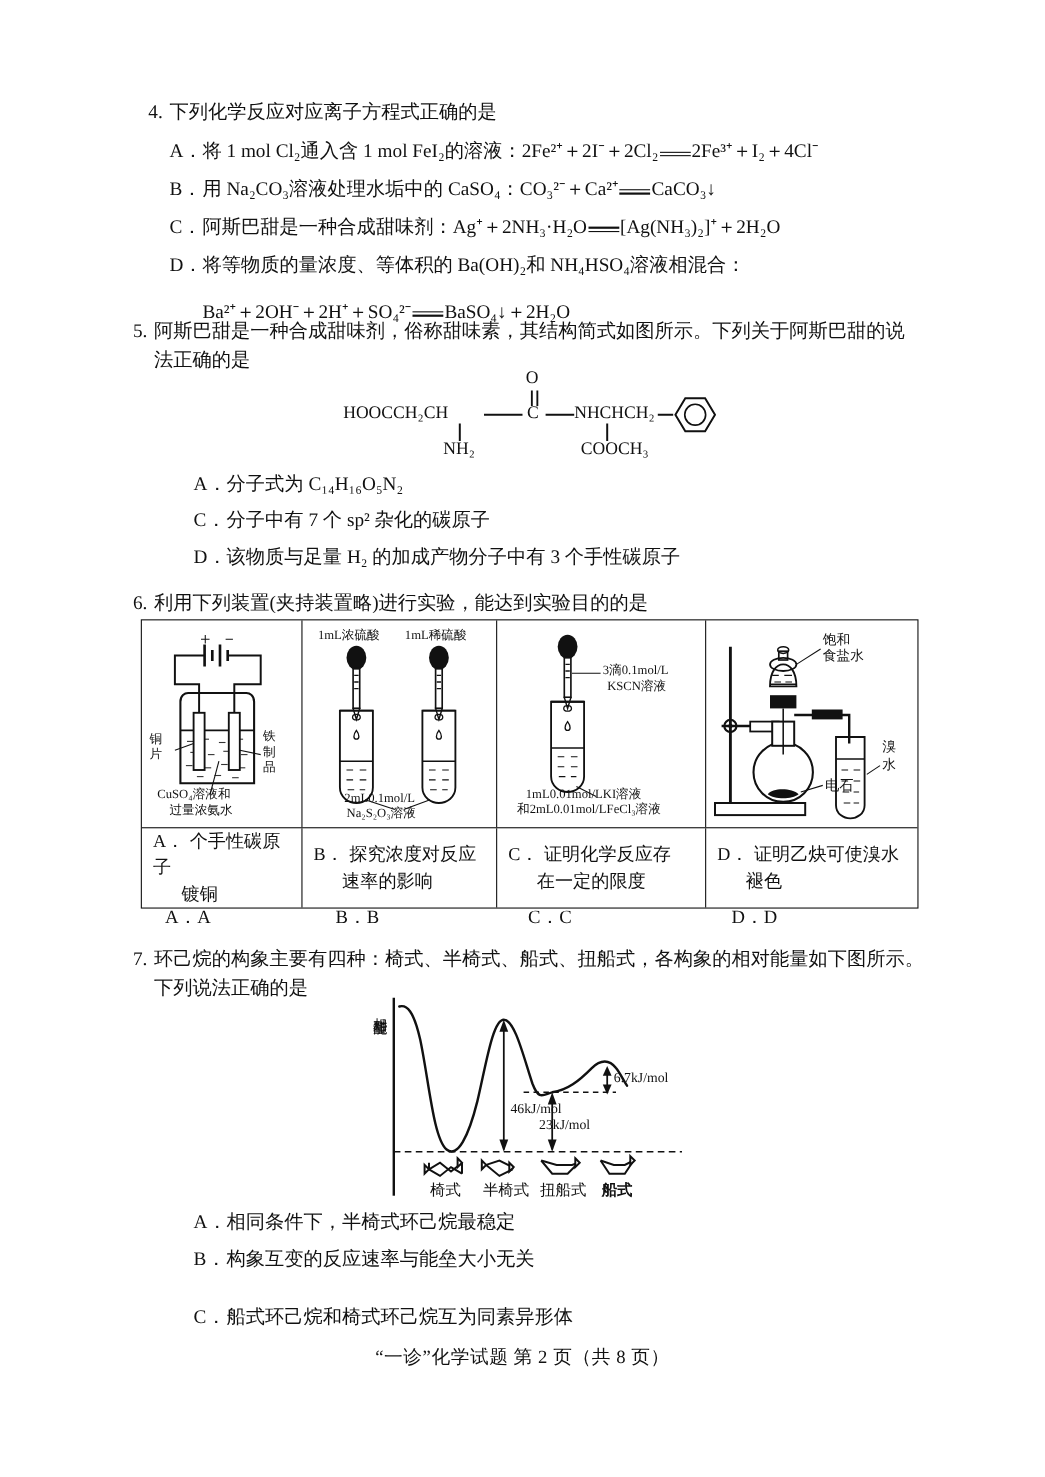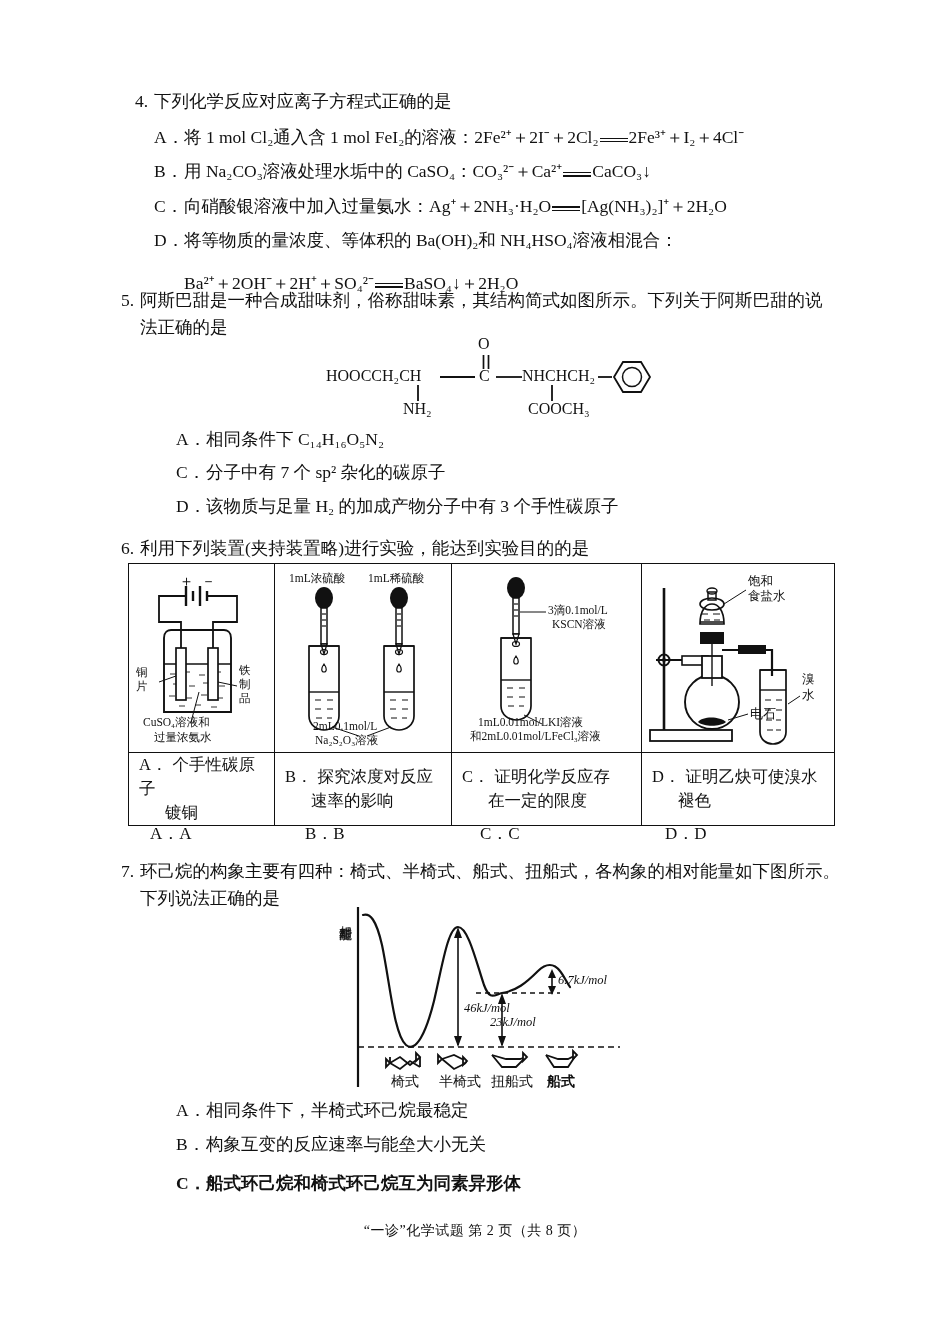--- a/index.html
+++ b/index.html
@@ -117,28 +117,27 @@
   
   .struct {
     position: absolute;
     font-size: 16px;
     font-family: "Liberation Serif", serif;
   }
   .footer {
     position: absolute;
     width: 100%;
     text-align: center;
-    font-size: 14px;
+    font-size: 17px;
     letter-spacing: 0.5px;
   }
   .chart-label {
     position: absolute;
     font-size: 12.5px;
     white-space: nowrap;
-    font-style: italic;
   }
   .conf-name {
     position: absolute;
     font-size: 14px;
     text-align: center;
     white-space: nowrap;
   }
   .yaxis-label {
     position: absolute;
     font-size: 13px;
@@ -158,21 +157,21 @@
 
     <div class="opt" style="margin-top:8px; padding-left:32px;">
       <span class="optlabel">A．</span><span>将 1 mol Cl₂通入含 1 mol FeI₂的溶液：</span><span class="eq">2Fe²⁺＋2I⁻＋2Cl₂</span><span class="dbl"></span><span class="eq">2Fe³⁺＋I₂＋4Cl⁻</span>
     </div>
 
     <div class="opt" style="margin-top:6px; padding-left:32px;">
       <span class="optlabel">B．</span><span>用 Na₂CO₃溶液处理水垢中的 CaSO₄：</span><span class="eq">CO₃²⁻＋Ca²⁺</span><span class="dbl"></span><span class="eq">CaCO₃↓</span>
     </div>
 
     <div class="opt" style="margin-top:6px; padding-left:32px;">
-      <span class="optlabel">C．</span><span>向硝酸银溶液中加入过量氨水：</span><span class="eq">Ag⁺＋2NH₃·H₂O</span><span class="dbl"></span><span class="eq">[Ag(NH₃)₂]⁺＋2H₂O</span>
+      <span class="optlabel">C．</span><span>阿斯巴甜是一种合成甜味剂：</span><span class="eq">Ag⁺＋2NH₃·H₂O</span><span class="dbl"></span><span class="eq">[Ag(NH₃)₂]⁺＋2H₂O</span>
     </div>
 
     <div class="opt" style="margin-top:6px; padding-left:32px;">
       <span class="optlabel">D．</span><span>将等物质的量浓度、等体积的 Ba(OH)₂和 NH₄HSO₄溶液相混合：</span>
     </div>
     <div class="opt" style="margin-top:14px; padding-left:62px;">
       <span class="eq">Ba²⁺＋2OH⁻＋2H⁺＋SO₄²⁻</span><span class="dbl"></span><span class="eq">BaSO₄↓＋2H₂O</span>
     </div>
   </div>
 
@@ -198,29 +197,29 @@
       <line x1="118" y1="40" x2="118" y2="56" stroke="#111" stroke-width="1.8"></line>
 
       <line x1="252" y1="40" x2="252" y2="56" stroke="#111" stroke-width="1.8"></line>
 
       <line x1="298" y1="32" x2="312" y2="32" stroke="#111" stroke-width="1.8"></line>
 
       <polygon points="314,32 323,17 341,17 350,32 341,47 323,47" fill="none" stroke="#111" stroke-width="1.8"></polygon>
       <circle cx="332" cy="32" r="9.5" fill="none" stroke="#111" stroke-width="1.5"></circle>
     </svg>
     <div class="struct" style="left:178px; top:-10px;">O</div>
-    <div class="struct" style="left:26px; top:22px;">HOOCCH₂CH</div>
+    <div class="struct" style="left:12px; top:22px;">HOOCCH₂CH</div>
     <div class="struct" style="left:179px; top:22px;">C</div>
     <div class="struct" style="left:222px; top:22px;">NHCHCH₂</div>
     <div class="struct" style="left:103px; top:55px;">NH₂</div>
     <div class="struct" style="left:228px; top:55px;">COOCH₃</div>
   </div>
 
   <div class="qblock" style="left:176px; top:425px;">
-    <div class="opt"><span class="optlabel">A．</span><span>相同条件下 C₁₄H₁₆O₅N₂</span></div>
+    <div class="opt"><span class="optlabel">A．</span><span>分子式为 C₁₄H₁₆O₅N₂</span></div>
     <div class="opt" style="margin-top:5px;"><span class="optlabel">C．</span><span>分子中有 7 个 sp² 杂化的碳原子</span></div>
     <div class="opt" style="margin-top:5px;"><span class="optlabel">D．</span><span>该物质与足量 H₂ 的加成产物分子中有 3 个手性碳原子</span></div>
   </div>
 
   <div class="qblock" style="left:108px; top:535px;">
     <div class="qline">
       <span class="qnum">6.</span><span>利用下列装置(夹持装置略)进行实验，能达到实验目的的是</span>
     </div>
   </div>
 
@@ -528,18 +527,18 @@
     <div class="chart-label" style="left:228px; top:68px;">6.7kJ/mol</div>
     <div class="conf-name" style="left:52px; top:168px; width:46px;">椅式</div>
     <div class="conf-name" style="left:100px; top:168px; width:60px;">半椅式</div>
     <div class="conf-name" style="left:152px; top:168px; width:60px;">扭船式</div>
     <div class="conf-name" style="left:208px; top:168px; width:46px;font-weight:bold;">船式</div>
   </div>
 
   <div class="qblock" style="left:176px; top:1096px;">
     <div class="opt"><span class="optlabel">A．</span><span>相同条件下，半椅式环己烷最稳定</span></div>
     <div class="opt" style="margin-top:6px;"><span class="optlabel">B．</span><span>构象互变的反应速率与能垒大小无关</span></div>
-    <div class="opt" style="margin-top:10px;font-weight:bold;"><span class="optlabel">C．</span><span>船式环己烷和椅式环己烷互为同素异形体</span></div>
+    <div class="opt" style="margin-top:24px;"><span class="optlabel">C．</span><span>船式环己烷和椅式环己烷互为同素异形体</span></div>
   </div>
 
   <div class="footer" style="top:1222px;">“一诊”化学试题  第 2 页（共 8 页）</div>
 
 </div>
 
 </body></html>

